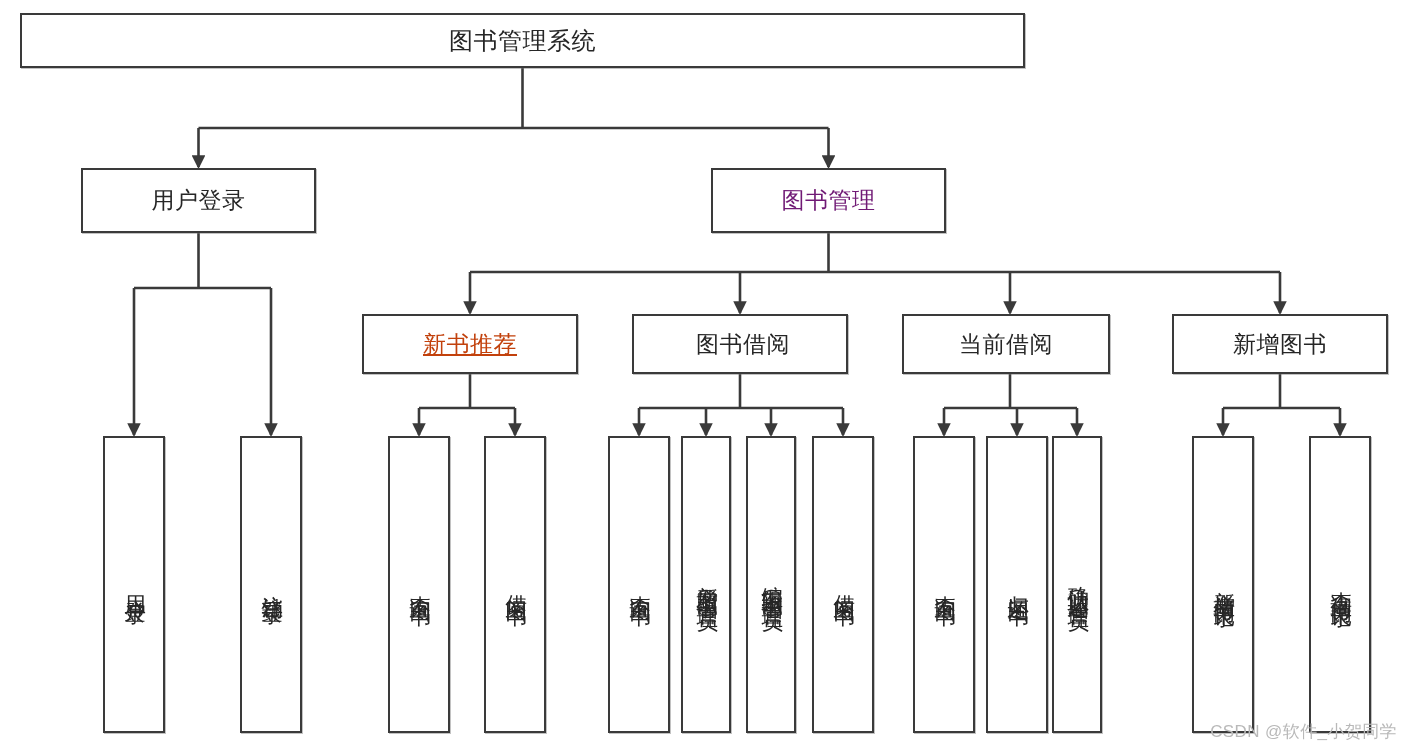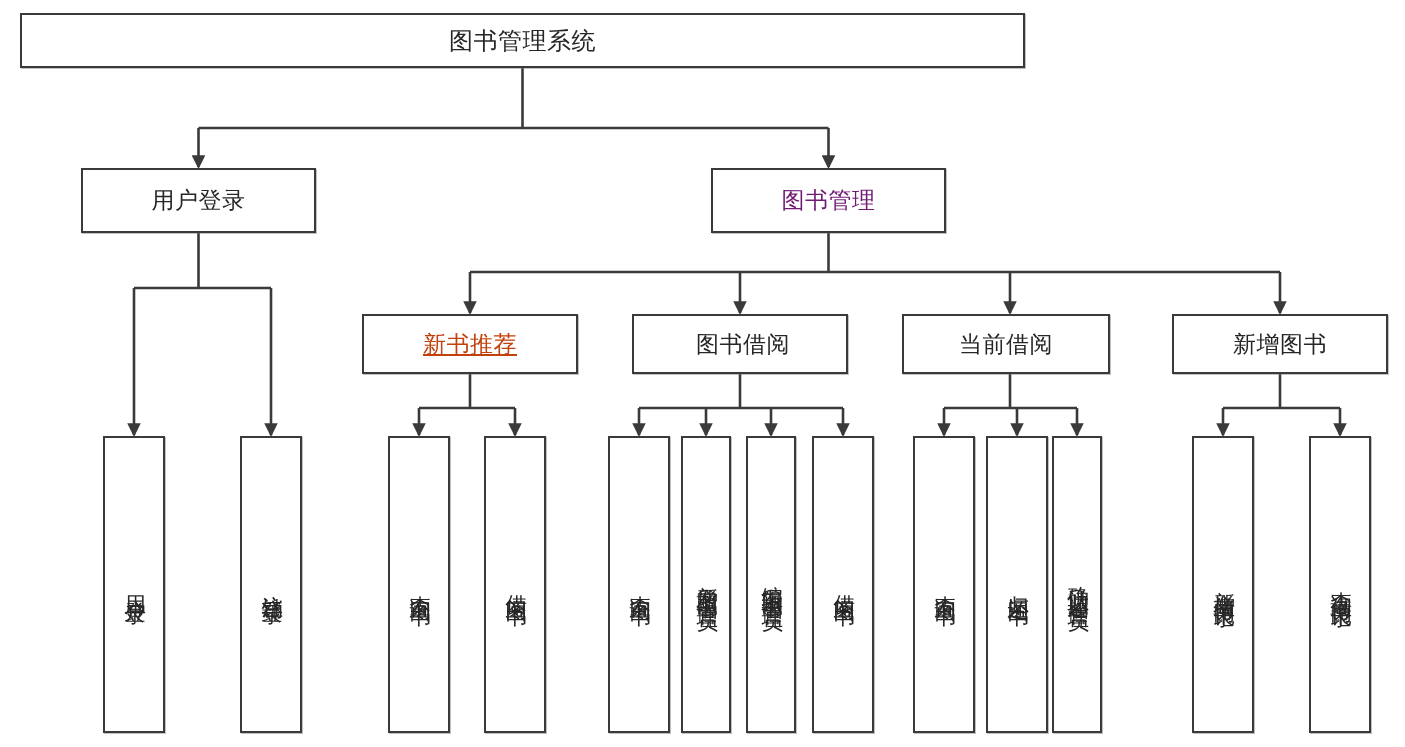--- a/index.html
+++ b/index.html
@@ -165,13 +165,14 @@
       <div class="node leaf" style="left: 1052px; top: 436px; width: 50px; height: 297px; border-color: rgb(58, 58, 58); background: rgb(255, 255, 255);">
         <span class="node-label" style="color: rgb(38, 38, 38);">确认归还（管理员）</span>
       </div>
       <div class="node leaf" style="left: 1192px; top: 436px; width: 62px; height: 297px; border-color: rgb(58, 58, 58); background: rgb(255, 255, 255);">
         <span class="node-label" style="color: rgb(38, 38, 38);">新增借阅记录</span>
       </div>
       <div class="node leaf" style="left: 1309px; top: 436px; width: 62px; height: 297px; border-color: rgb(58, 58, 58); background: rgb(255, 255, 255);">
         <span class="node-label" style="color: rgb(38, 38, 38);">查询借阅记录</span>
       </div>
     </div>
+  <div class="watermark">CSDN @软件_小贺同学</div>
 </div>
 
 </body></html>

